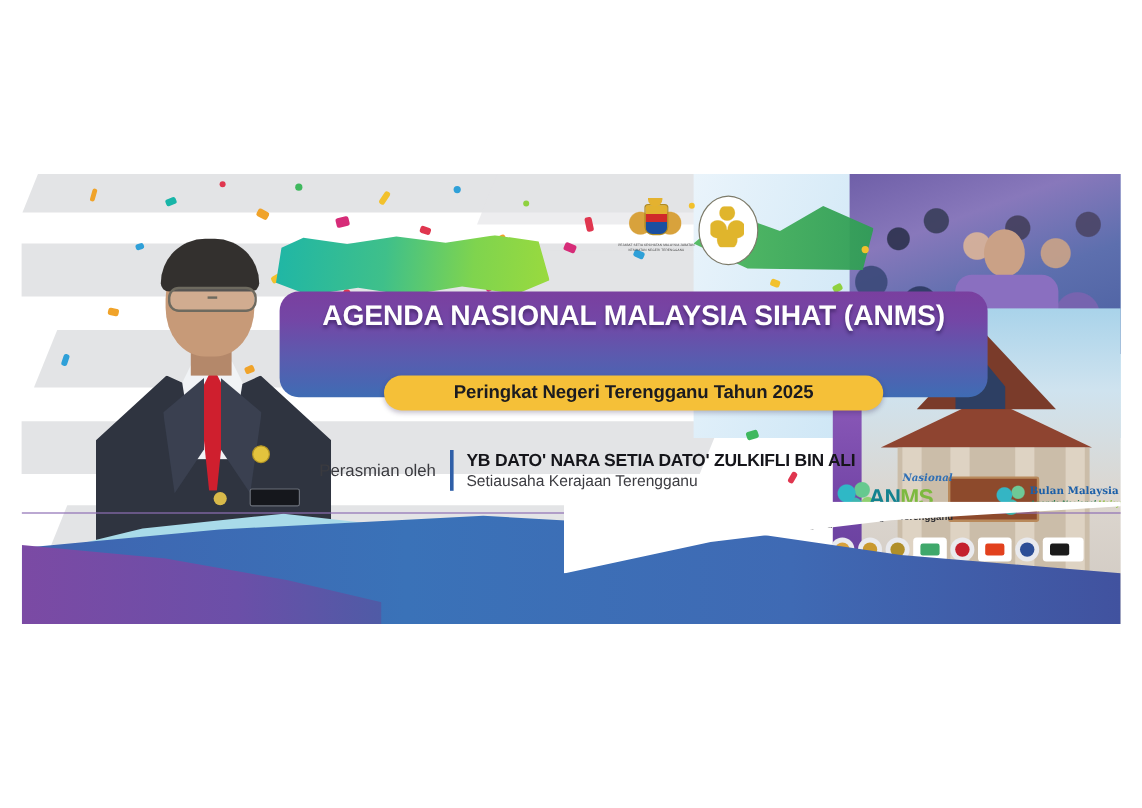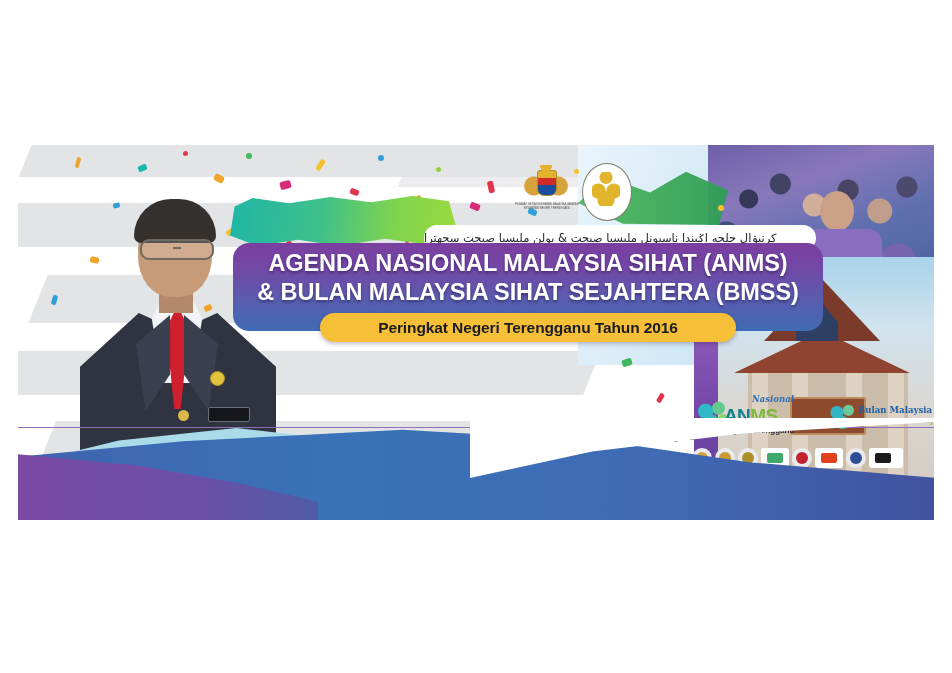--- a/index.html
+++ b/index.html
@@ -443,28 +443,34 @@
       <div class="jata-moon"></div>
     </div>
     <div class="crest-caption">PEJABAT SETIA KESIHATAN MALAYSIA JABATAN KESIHATAN NEGERI TERENGGANU</div>
     <div class="crest-tgg">
       <div class="tgg-inner"></div>
     </div>
   </div>
 
   <div class="brush"></div>
 
-  <div class="jawi">كرنيۏال جلجه اݢيندا ناسيونل مليسيا صيحت &amp; بولن مليسيا صيحت سجهترا</div>
 
   <div class="panel">
     <div class="panel-title">AGENDA NASIONAL MALAYSIA SIHAT (ANMS)</div>
-    <div class="panel-title" style="top:35px;">&amp; BULAN MALAYSIA SIHAT SEJAHTERA (BMSS)</div>
-    <div class="pill">Peringkat Negeri Terengganu Tahun 2016</div>
-  </div>
-
+    <div class="pill">Peringkat Negeri Terengganu Tahun 2025</div>
+  </div>
+
+  <div class="perasmian">
+    <div class="perasmian-label">Perasmian oleh</div>
+    <div class="perasmian-bar"></div>
+    <div>
+      <div class="perasmian-name">YB DATO' NARA SETIA DATO' ZULKIFLI BIN ALI</div>
+      <div class="perasmian-role">Setiausaha Kerajaan Terengganu</div>
+    </div>
+  </div>
 
   <div class="infoband">
     <div class="dateblock">
       <div class="date-line">12 &amp; 13 SEPTEMBER 2025 (JUMAAT &amp; SABTU)</div>
       <div class="date-rule"></div>
       <div class="venue">Laman Payang &amp; Kawasan Sekitar Pasar Payang 1,</div>
       <div class="venue">Kuala Terengganu, Terengganu</div>
     </div>
 
     <div class="vbar"></div>

